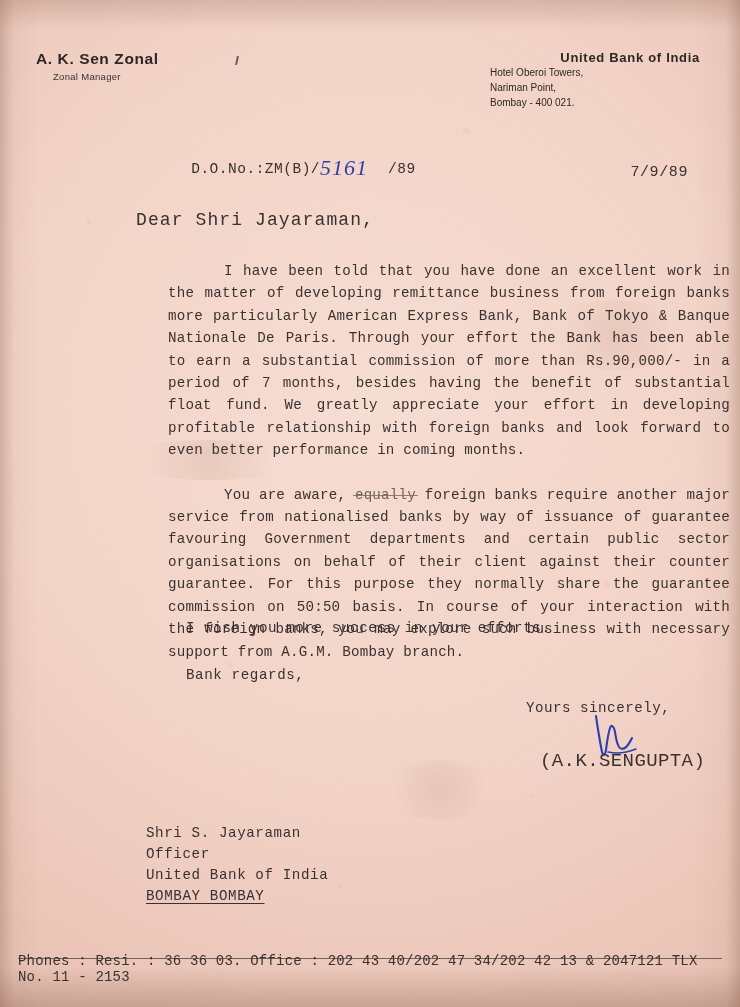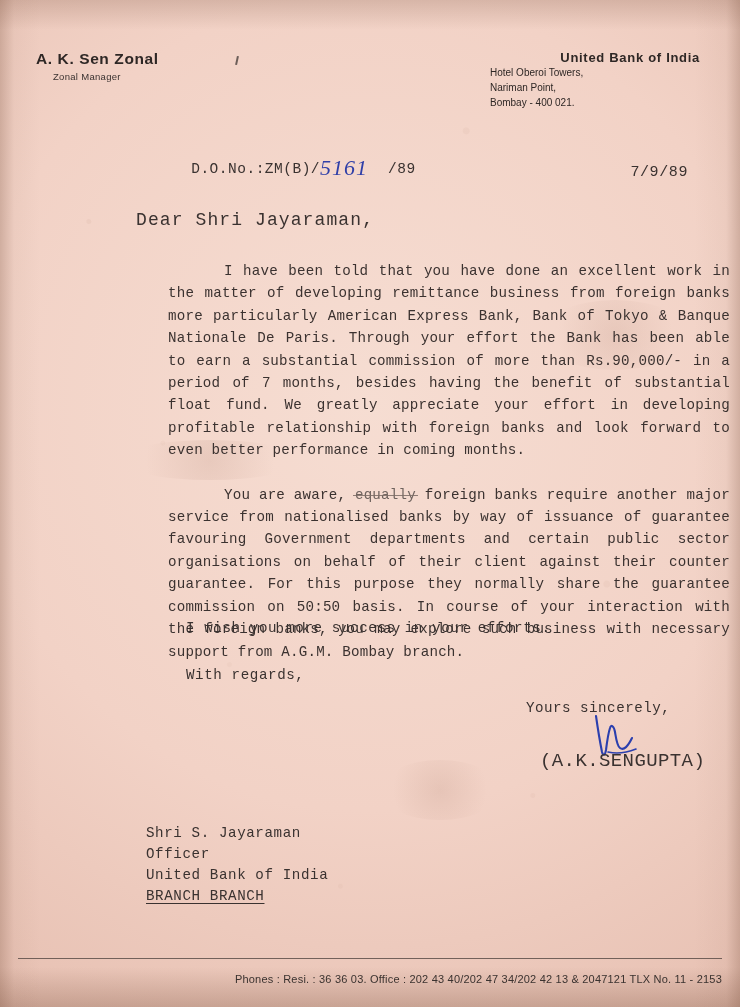--- a/index.html
+++ b/index.html
@@ -239,23 +239,23 @@
     right: 0;
     bottom: 38px;
     border-top: 1.6px solid #5d4f49;
     opacity: 0.85;
   }
   .footer {
     position: absolute;
     left: 0;
     right: 0;
     bottom: 12px;
-    text-align: right;
-    font-family: Liberation Sans, sans-serif;
-    font-size: 11px;
+    text-align: left;
+    font-family: Liberation Mono, monospace;
+    font-size: 14px;
     letter-spacing: 0.2px;
     color: #3a322f;
   }
 
   
   .smudge {
     position: absolute;
     pointer-events: none;
     border-radius: 50%;
     background: radial-gradient(circle, rgba(150,100,80,0.13) 0%, rgba(150,100,80,0) 70%);
@@ -294,34 +294,34 @@
     <div class="date">7/9/89</div>
 
     <div class="salutation">Dear Shri Jayaraman,</div>
 
     <div class="body">
       <p><span class="indent"></span><span>I have been told that you have done an excellent work in the matter of developing remittance business from foreign banks more particularly American Express Bank, Bank of Tokyo &amp; Banque Nationale De Paris. Through your effort the Bank has been able to earn a substantial commission of more than Rs.90,000/- in a period of 7 months, besides having the benefit of substantial float fund. We greatly appreciate your effort in developing profitable relationship with foreign banks and look forward to even better performance in coming months.</span></p>
       <p><span class="indent"></span><span>You are aware,</span> <span class="strike">equally</span> <span>foreign banks require another major service from nationalised banks by way of issuance of guarantee favouring Government departments and certain public sector organisations on behalf of their client against their counter guarantee. For this purpose they normally share the guarantee commission on 50:50 basis. In course of your interaction with the foreign banks, you may explore such business with necessary support from A.G.M. Bombay branch.</span></p>
     </div>
 
     <div class="closing-wish">I wish you more success in your efforts.</div>
-    <div class="regards">With regards,</div>
+    <div class="regards">Bank regards,</div>
     <div class="yours">Yours sincerely,</div>
 
     <svg class="signature" viewBox="0 0 60 46" xmlns="http://www.w3.org/2000/svg">
       <path d="M8 4 C10 18, 12 30, 14 40 C15 44, 17 44, 18 38 C19 30, 20 22, 22 16 C23 12, 26 14, 27 20 C28 26, 29 34, 32 36 C36 39, 40 34, 44 26" fill="none" stroke="#2b3fae" stroke-width="2.1" stroke-linecap="round"></path>
       <path d="M20 40 C28 42, 38 41, 48 37" fill="none" stroke="#2b3fae" stroke-width="1.6" stroke-linecap="round"></path>
     </svg>
 
     <div class="signed-name">(A.K.SENGUPTA)</div>
 
     <div class="addressee">
       <div>Shri S. Jayaraman</div>
       <div>Officer</div>
       <div>United Bank of India</div>
-      <div class="ul" style="display:inline-block;">BRANCH BRANCH</div>
+      <div class="ul" style="display:inline-block;">BOMBAY BOMBAY</div>
     </div>
 
     <div class="footer-rule"></div>
     <div class="footer">Phones : Resi. : 36 36 03.   Office :  202 43 40/202 47 34/202 42 13 &amp; 2047121   TLX No. 11 - 2153</div>
 
   </div>
 </div>
 
 </body></html>

